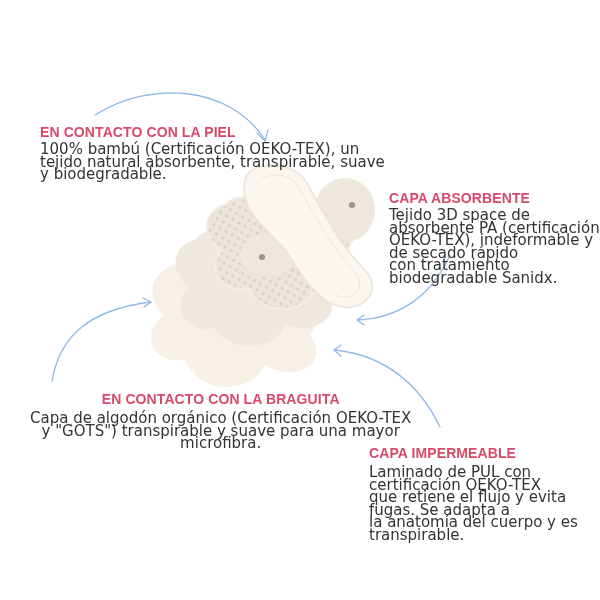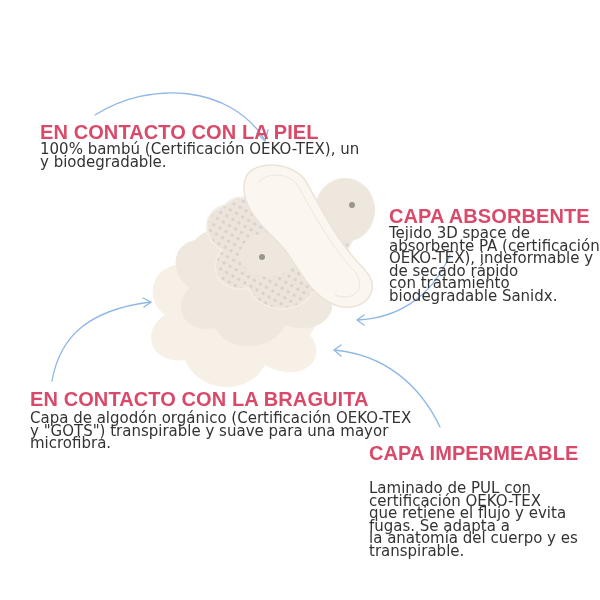--- a/index.html
+++ b/index.html
@@ -1,19 +1,19 @@
 <!DOCTYPE html>
 <html><head>
 <meta charset="utf-8">
 <style>
   html, body { margin: 0; padding: 0; background: #ffffff; }
   body { width: 600px; height: 600px; position: relative; overflow: hidden;
          font-family: "Liberation Sans", "DejaVu Sans", sans-serif; }
   .label { position: absolute; }
-  .title { color: #d94a6a; font-weight: bold; font-size: 20px; letter-spacing: 0.1px;
+  .title { color: #d94a6a; font-weight: bold; font-size: 14px; letter-spacing: 0.1px;
            font-family: "Liberation Sans", sans-serif; line-height: 17px; }
   .desc { color: #333333; font-size: 15px; line-height: 12.5px; margin-top: 2px;
           font-family: "DejaVu Sans", sans-serif; }
   svg.art { position: absolute; left: 0; top: 0; }
 </style>
 </head>
 <body>
 
 <svg class="art" width="600" height="600" viewBox="0 0 600 600">
   <defs>
@@ -56,42 +56,43 @@
 
     <path d="M 440 427 C 420 385 385 355 335 350"></path>
     <path d="M 341 345 L 334 350 L 341 356"></path>
   </g>
 </svg>
 
 <div class="label" style="left:40px; top:124px;">
   <div class="title">EN CONTACTO CON LA PIEL</div>
   <div class="desc">
     <div>100% bambú (Certificación OEKO-TEX), un</div>
+    <div>tejido natural absorbente, transpirable, suave</div>
     <div>y biodegradable.</div>
   </div>
 </div>
 
-<div class="label" style="left:389px; top:190px;margin-top:18px;">
+<div class="label" style="left:389px; top:190px;">
   <div class="title">CAPA ABSORBENTE</div>
   <div class="desc">
     <div>Tejido 3D space de absorbente PA (certificación</div>
     <div>OEKO-TEX), indeformable y de secado rápido</div>
     <div>con tratamiento biodegradable Sanidx.</div>
   </div>
 </div>
 
-<div class="label" style="left:30px; top:391px;">
+<div class="label" style="left:30px; top:391px;text-align:center;">
   <div class="title">EN CONTACTO CON LA BRAGUITA</div>
   <div class="desc" style="margin-top:4px;">
     <div>Capa de algodón orgánico (Certificación OEKO-TEX</div>
     <div>y "GOTS") transpirable y suave para una mayor</div>
     <div>microfibra.</div>
   </div>
 </div>
 
 <div class="label" style="left:369px; top:445px;">
   <div class="title">CAPA IMPERMEABLE</div>
-  <div class="desc" style="margin-top:20px;">
+  <div class="desc" style="margin-top:4px;">
     <div>Laminado de PUL con certificación OEKO-TEX</div>
     <div>que retiene el flujo y evita fugas. Se adapta a</div>
     <div>la anatomía del cuerpo y es transpirable.</div>
   </div>
 </div>
 
 </body></html>

